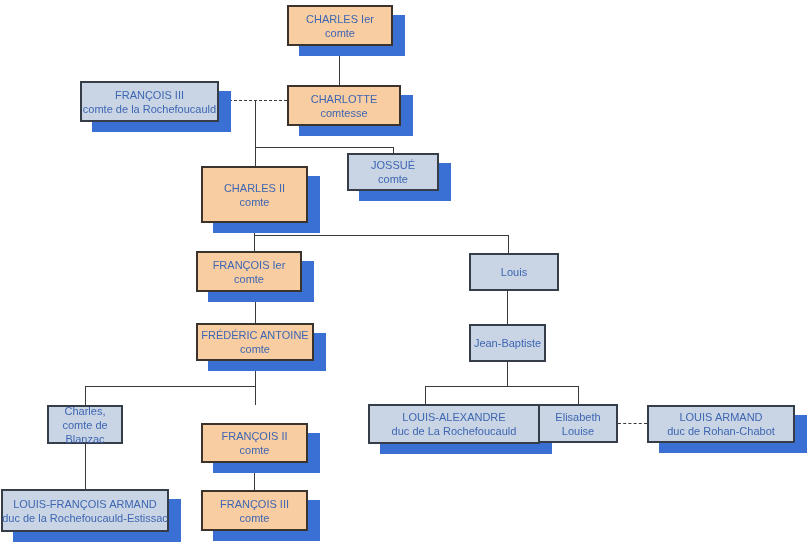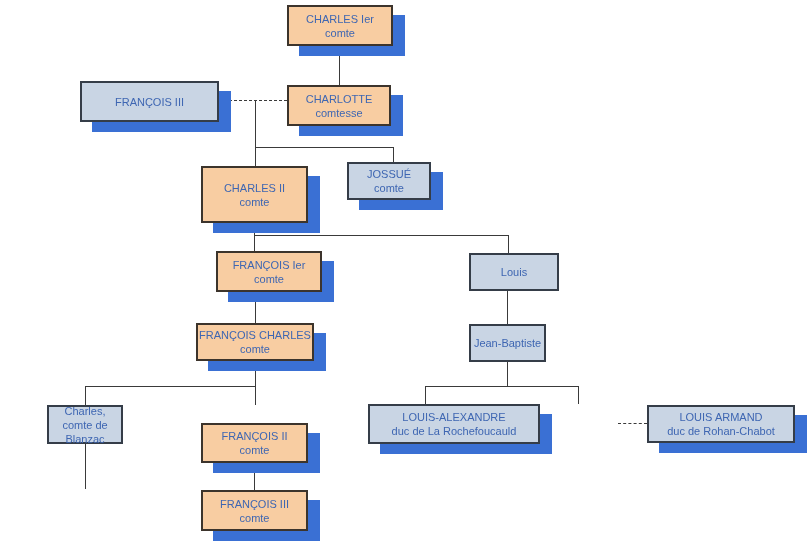--- a/index.html
+++ b/index.html
@@ -47,48 +47,49 @@
   <div class="vline" style="left:578px;top:386px;height:18px"></div>
   <div class="hline dashed" style="left:618px;top:423px;width:29px"></div>
 
   <div class="node orange shadowed" style="left:287px;top:5px;width:106px;height:41px">
     <span class="nw">CHARLES Ier</span>
     <span>comte</span>
   </div>
 
   <div class="node blue shadowed" style="left:80px;top:81px;width:139px;height:41px">
     <span class="nw">FRANÇOIS III</span>
+    <span class="nw">comte de la Rochefoucauld</span>
   </div>
 
-  <div class="node orange shadowed" style="left:287px;top:85px;width:104px;height:41px">
+  <div class="node orange shadowed" style="left:287px;top:85px;width:114px;height:41px">
     <span class="nw">CHARLOTTE</span>
     <span>comtesse</span>
   </div>
 
   <div class="node orange shadowed" style="left:201px;top:166px;width:107px;height:57px">
     <span class="nw">CHARLES II</span>
     <span>comte</span>
   </div>
 
-  <div class="node blue shadowed" style="left:347px;top:162px;width:84px;height:38px">
+  <div class="node blue shadowed" style="left:347px;top:153px;width:92px;height:38px">
     <span class="nw">JOSSUÉ</span>
     <span>comte</span>
   </div>
 
-  <div class="node orange shadowed" style="left:216px;top:251px;width:106px;height:41px">
+  <div class="node orange shadowed" style="left:196px;top:251px;width:106px;height:41px">
     <span class="nw">FRANÇOIS Ier</span>
     <span>comte</span>
   </div>
 
   <div class="node blue" style="left:469px;top:253px;width:90px;height:38px">
     <span class="nw">Louis</span>
   </div>
 
   <div class="node orange shadowed" style="left:196px;top:323px;width:118px;height:38px">
-    <span class="nw">FRANÇOIS CHARLES</span>
+    <span class="nw">FRÉDÉRIC ANTOINE</span>
     <span>comte</span>
   </div>
 
   <div class="node blue" style="left:469px;top:324px;width:77px;height:38px">
     <span class="nw">Jean-Baptiste</span>
   </div>
 
   <div class="node blue" style="left:47px;top:405px;width:76px;height:39px">
     <span class="nw">Charles,</span>
     <span>comte de Blanzac</span>
@@ -97,25 +98,32 @@
   <div class="node orange shadowed" style="left:201px;top:423px;width:107px;height:40px">
     <span class="nw">FRANÇOIS II</span>
     <span>comte</span>
   </div>
 
   <div class="node blue shadowed" style="left:368px;top:404px;width:172px;height:40px">
     <span class="nw">LOUIS-ALEXANDRE</span>
     <span class="nw">duc de La Rochefoucauld</span>
   </div>
 
+  <div class="node blue" style="left:538px;top:404px;width:80px;height:39px">
+    <span>Elisabeth Louise</span>
+  </div>
 
   <div class="node blue shadowed" style="left:647px;top:405px;width:148px;height:38px">
     <span class="nw">LOUIS ARMAND</span>
     <span class="nw">duc de Rohan-Chabot</span>
   </div>
 
+  <div class="node blue shadowed" style="left:1px;top:489px;width:168px;height:43px">
+    <span class="nw">LOUIS-FRANÇOIS ARMAND</span>
+    <span class="nw">duc de la Rochefoucauld-Estissac</span>
+  </div>
 
   <div class="node orange shadowed" style="left:201px;top:490px;width:107px;height:41px">
     <span class="nw">FRANÇOIS III</span>
     <span>comte</span>
   </div>
 
 </div>
 
 </body></html>

